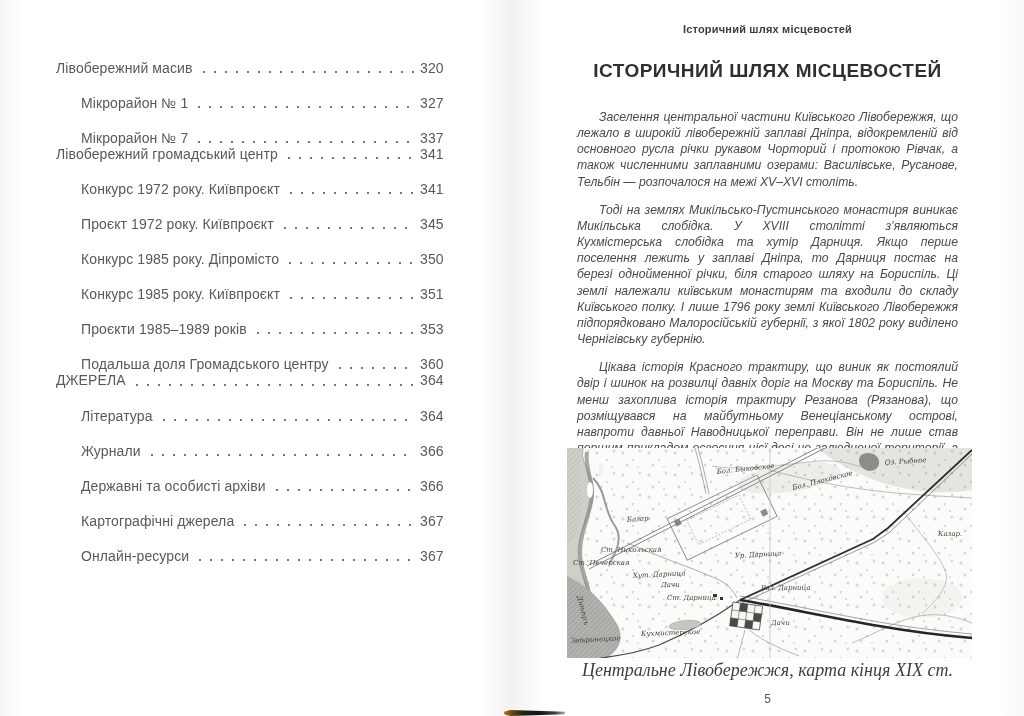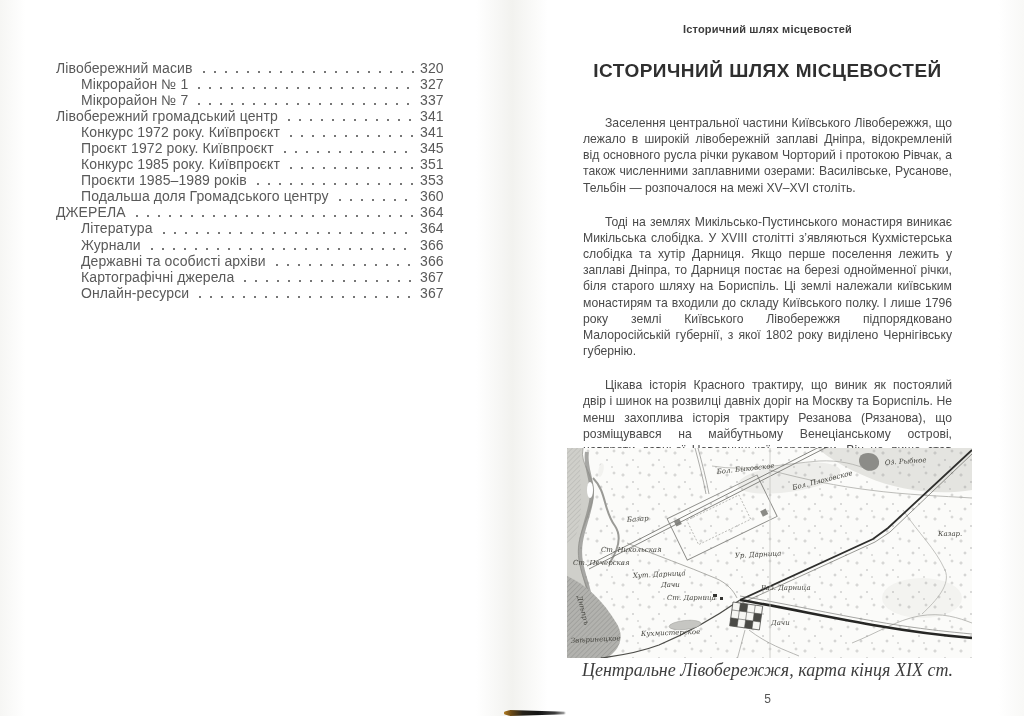--- a/index.html
+++ b/index.html
@@ -13,21 +13,21 @@
     background:linear-gradient(90deg,
       #f6f6f4 0%, #ffffff 2.5%, #ffffff 46.5%,
       #f2f2ef 50%, #ffffff 53.5%, #ffffff 97.5%, #f8f8f6 100%);
   }
   
   .toc{
     position:absolute;left:56px;top:60px;width:394px;
     font-size:14px;color:#595959;letter-spacing:.1px;
   }
   .toc-row{display:flex;align-items:baseline;height:16.05px;}
-  .toc-row.lvl1{padding-left:25px;}
+  .toc-row.lvl1{padding-left:25px;margin-top:19px;}
   .toc-label{white-space:nowrap;padding-right:5px;}
   .toc-dots{
     flex:1;align-self:stretch;
     background-image:radial-gradient(circle at 2px 2px,#767676 1px,rgba(0,0,0,0) 1.35px);
     background-size:11px 4px;background-repeat:repeat-x;
     background-position:left 4px bottom 2px;
   }
   .toc-page{min-width:30px;text-align:left;padding-left:5px;}
   
   .right-page{position:absolute;left:565px;top:4px;width:405px;height:532px;color:#4a4a4a;}
@@ -36,21 +36,21 @@
     font-size:11px;font-weight:bold;color:#3c3c3c;letter-spacing:.2px;
   }
   .chapter-title{
     position:absolute;top:56px;left:-10px;right:-10px;text-align:center;
     font-size:19px;font-weight:bold;color:#2f2f2f;letter-spacing:.5px;
   }
   .body-text{
     position:absolute;top:93px;left:0;width:405px;height:352px;overflow:hidden;
     font-size:12.2px;line-height:16.15px;text-align:justify;color:#4a4a4a;
   }
-  .body-par{margin:18px;text-indent:22px;}
+  .body-par{margin:12px;text-indent:22px;font-style:italic;}
   .map-figure{position:absolute;top:444px;left:2px;width:405px;height:210px;}
   .map-figure svg{display:block;}
   .maplabel{
     font-family:"DejaVu Serif","Liberation Serif",serif;
     font-style:italic;font-size:7px;fill:#45453f;
   }
   .map-caption{
     position:absolute;top:656px;left:0;right:0;text-align:center;
     font-family:"Liberation Serif","DejaVu Serif",serif;
     font-style:italic;font-size:18px;color:#3e3e3e;
@@ -92,20 +92,25 @@
       </div>
       <div class="toc-row lvl1">
         <span class="toc-label">Конкурс 1972 року. Київпроєкт</span>
         <span class="toc-dots"></span>
         <span class="toc-page">341</span>
       </div>
       <div class="toc-row lvl1">
         <span class="toc-label">Проєкт 1972 року. Київпроєкт</span>
         <span class="toc-dots"></span>
         <span class="toc-page">345</span>
+      </div>
+      <div class="toc-row lvl1">
+        <span class="toc-label">Конкурс 1985 року. Діпромісто</span>
+        <span class="toc-dots"></span>
+        <span class="toc-page">350</span>
       </div>
       <div class="toc-row lvl1">
         <span class="toc-label">Конкурс 1985 року. Київпроєкт</span>
         <span class="toc-dots"></span>
         <span class="toc-page">351</span>
       </div>
       <div class="toc-row lvl1">
         <span class="toc-label">Проєкти 1985–1989 років</span>
         <span class="toc-dots"></span>
         <span class="toc-page">353</span>

